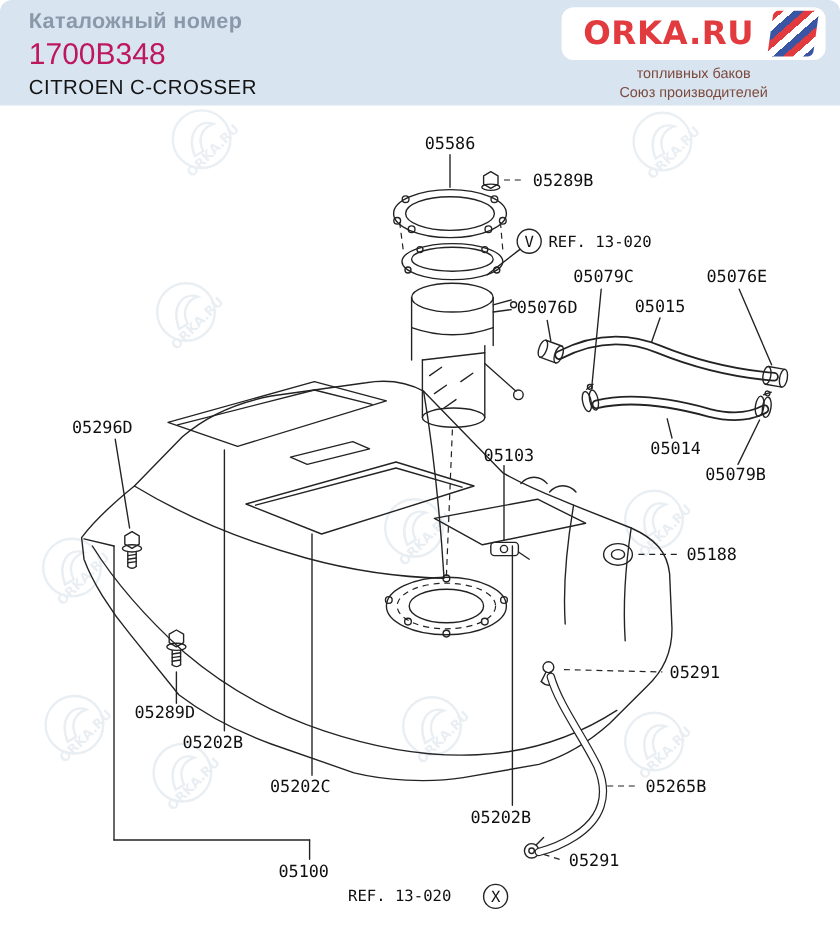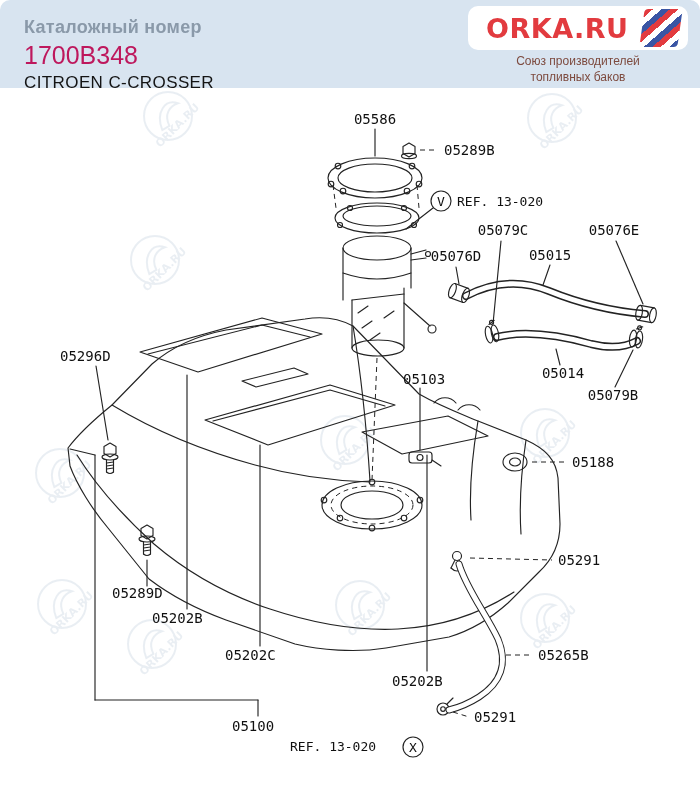--- a/index.html
+++ b/index.html
@@ -1,21 +1,21 @@
 <!DOCTYPE html>
 <html><head>
 <meta charset="utf-8">
 <style>
   html,body { margin:0; padding:0; background:#ffffff; }
   .page { position:relative; width:700px; height:790px; background:#fff; overflow:hidden;
           font-family:"Liberation Sans", sans-serif; }
   
   .header { position:absolute; top:0; left:0; width:700px; height:88px;
             background:#d8e4f0; border-radius:10px 10px 0 0; }
-  .h-left { position:absolute; left:24px; top:17px; }
+  .h-left { position:absolute; left:24px; top:7px; }
   .cat-label { color:#8a99a9; font-weight:bold; font-size:18px; letter-spacing:.3px; }
   .part-number { color:#be185d; font-weight:normal; font-size:25px; margin-top:3px; }
   .model { color:#141414; font-size:17px; margin-top:3px; letter-spacing:.4px;text-align:right; }
   .logo-wrap { position:absolute; right:12px; top:6px; width:220px; }
   .logo-box { background:#ffffff; border-radius:10px; height:44px; padding:0 8px 0 18px;
               display:flex; align-items:center; justify-content:space-between; }
   .logo-text { color:#e23b3f; font-weight:bold; font-size:27px; letter-spacing:.5px;
                font-family:"DejaVu Sans", sans-serif; }
   .flag { width:38px; height:38px; border-radius:4px; transform:skewX(-8deg);
           background:repeating-linear-gradient(135deg,#e23b3f 0 6px,#ffffff 6px 12px,#3a55a4 12px 18px); }
@@ -43,22 +43,22 @@
       <div class="cat-label">Каталожный номер</div>
       <div class="part-number">1700B348</div>
       <div class="model">CITROEN C-CROSSER</div>
     </div>
     <div class="logo-wrap">
       <div class="logo-box">
         <span class="logo-text">ORKA.RU</span>
         <span class="flag"></span>
       </div>
       <div class="tagline">
+        <div>топливных баков</div>
         <div>Союз производителей</div>
-        <div>топливных баков</div>
       </div>
     </div>
   </div>
 
   <svg class="diagram" width="700" height="702" viewBox="0 0 700 702">
 
     <g>
       <g class="wm" transform="translate(168,28) rotate(-45)">
         <circle r="24"></circle>
           <path d="M-14,6 C-6,-12 10,-14 16,-2 C8,-6 -2,-4 -6,8 Z"></path>

